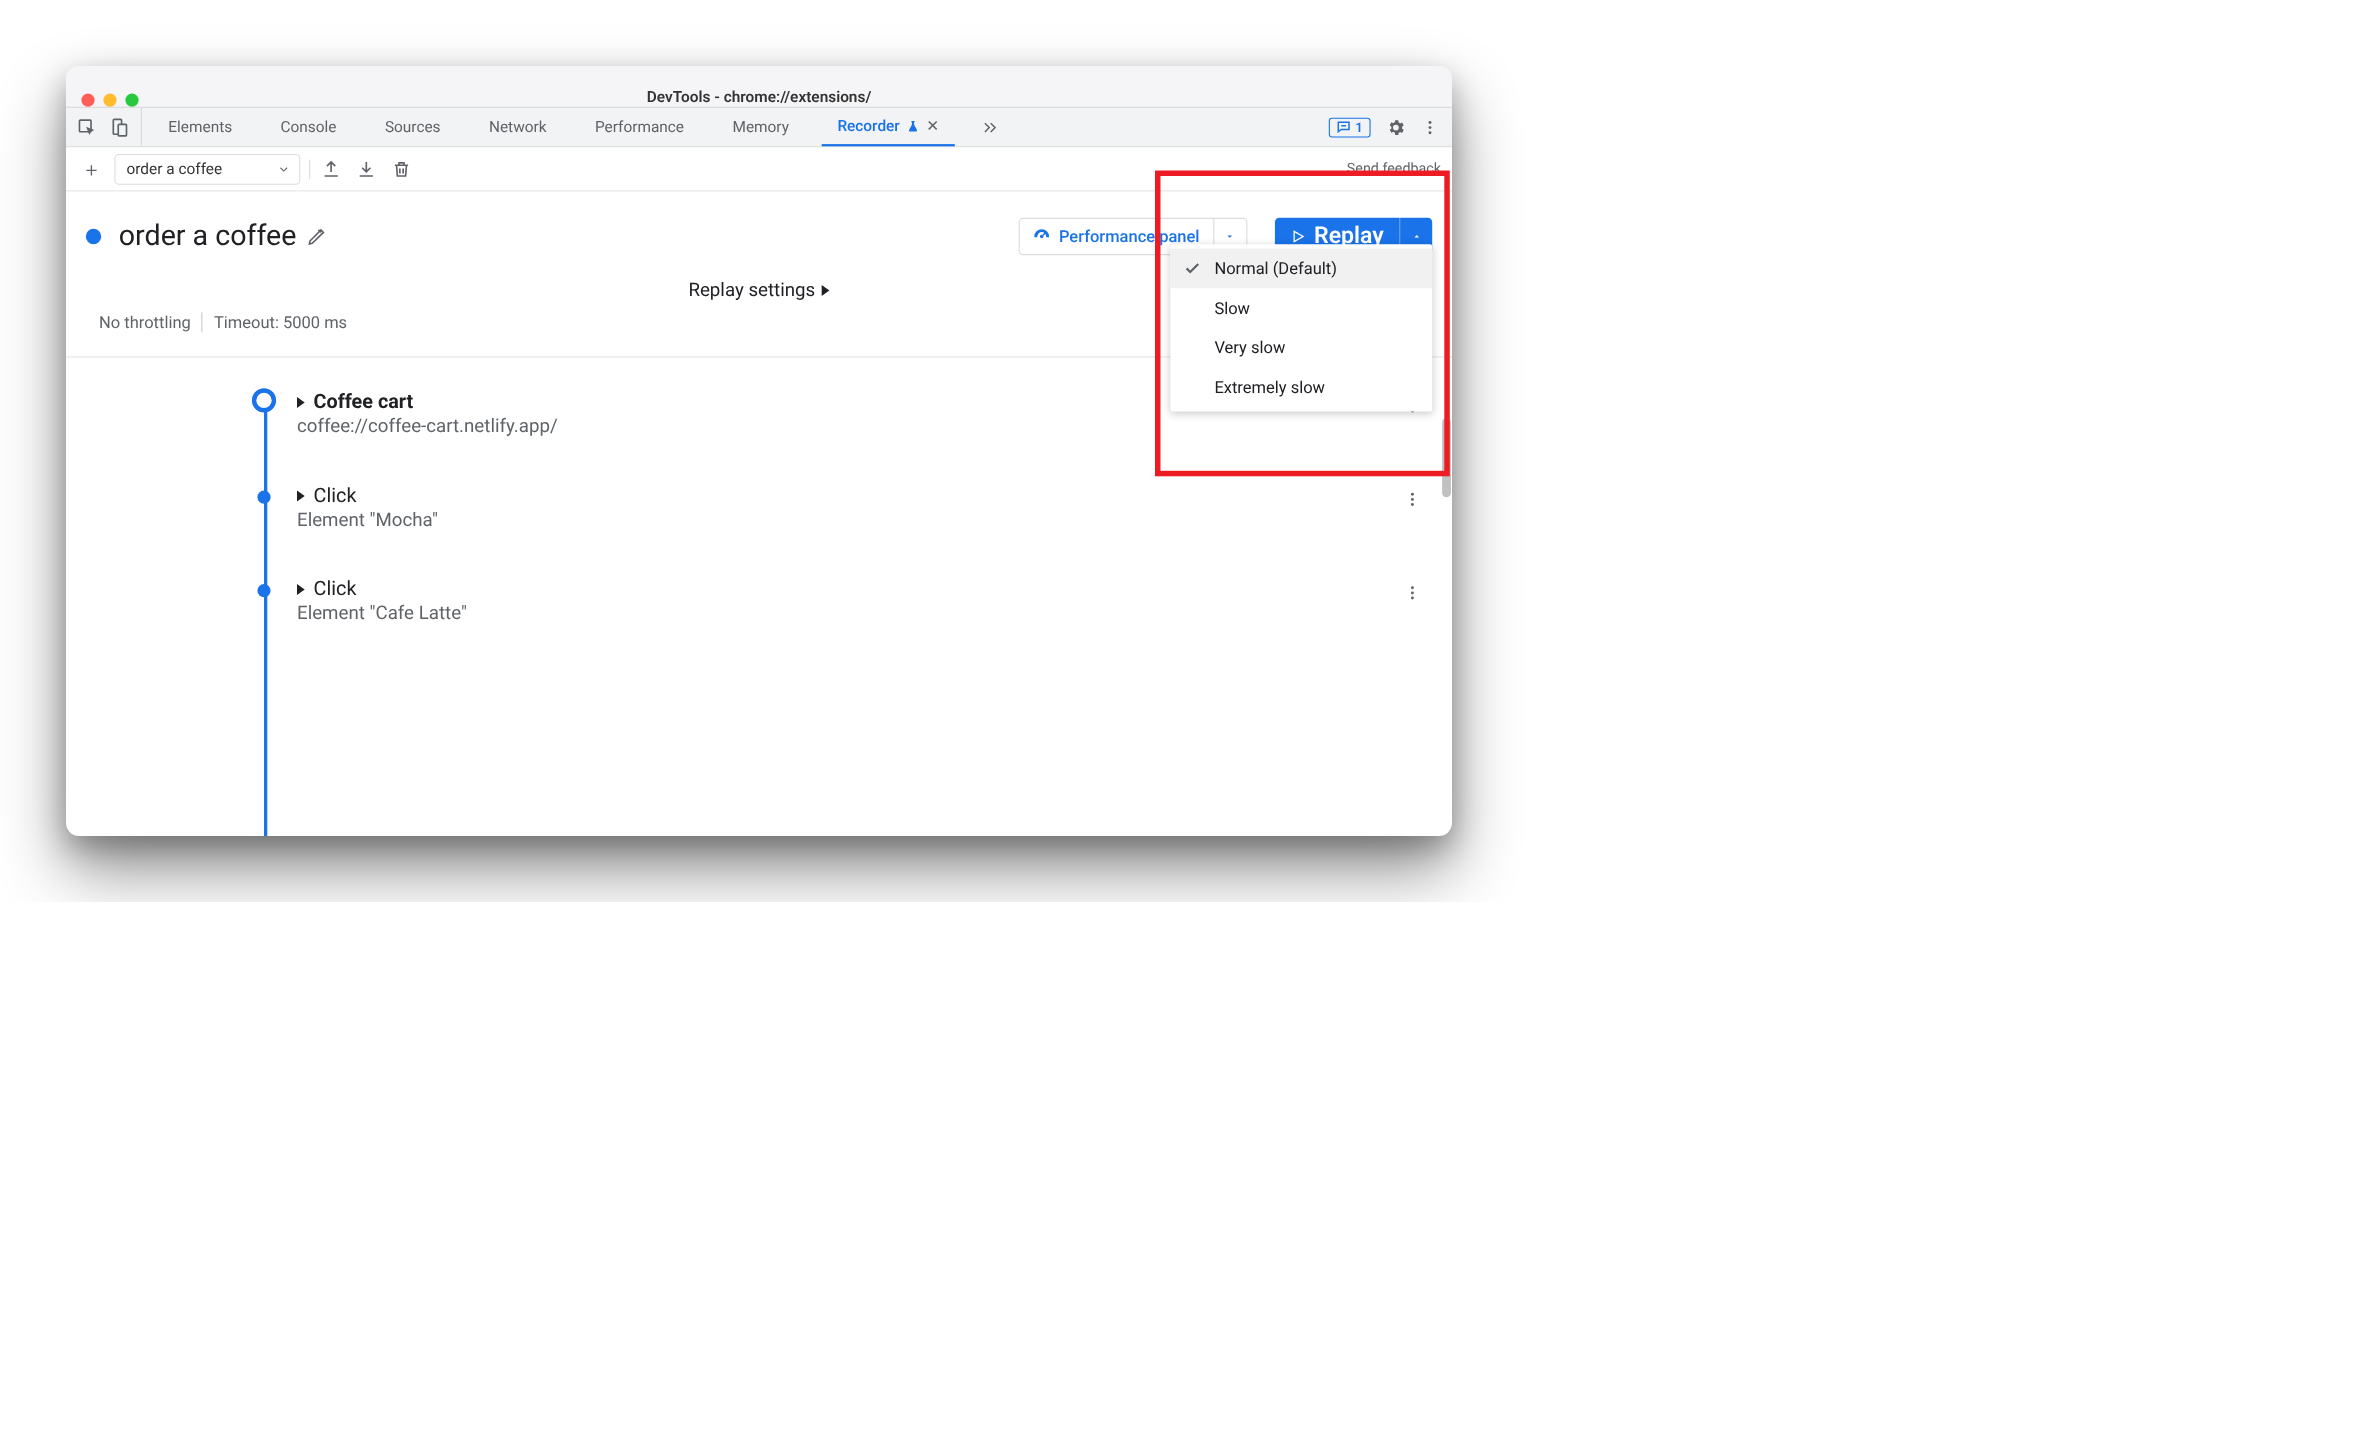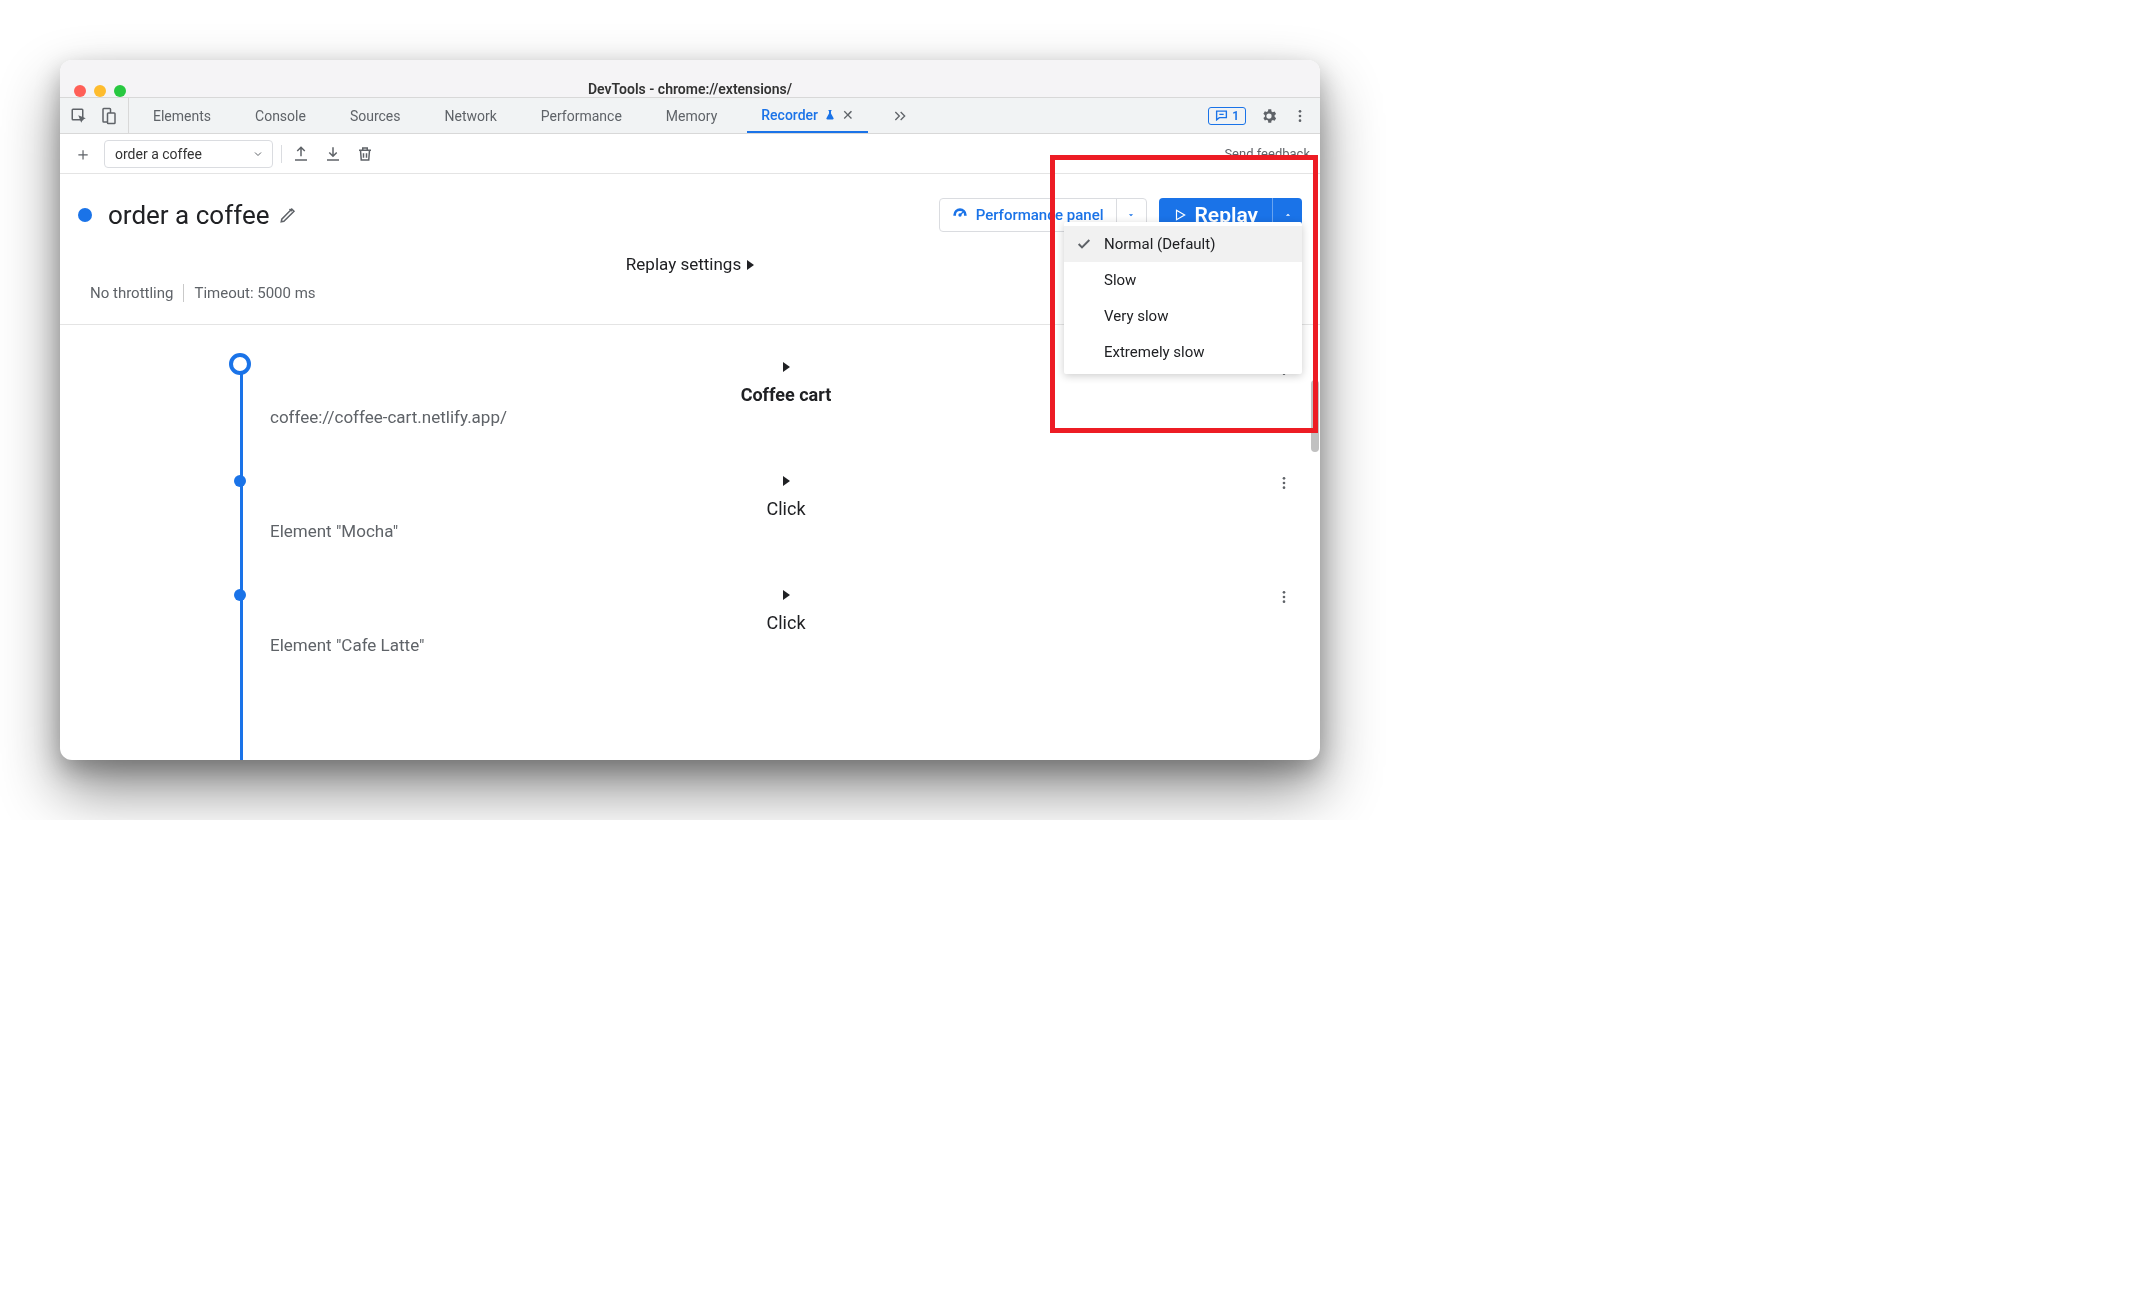--- a/index.html
+++ b/index.html
@@ -164,21 +164,21 @@
   .header .title {
     font-size: 26px;
     font-weight: 400;
     color: #202124;
   }
   .header .edit-ic { margin-left: 10px; color: #5f6368; cursor: pointer; }
   .header .right-controls {
     margin-left: auto;
     display: flex;
     align-items: center;
-    gap: 12px;
+    gap: 25px;
   }
   .perf-panel {
     display: flex;
     align-items: center;
     border: 1px solid #dadce0;
     border-radius: 4px;
     height: 34px;
     overflow: hidden;
   }
   .perf-panel .pp-main {
@@ -275,21 +275,21 @@
   .step.first .marker {
     width: 22px; height: 22px;
     background: #fff;
     border: 4px solid #1a73e8;
     left: 10px;
     top: -2px;
   }
   .step .stitle {
     font-size: 18px;
     color: #202124;
-    display: flex; align-items: center; gap: 8px; flex-direction: column;
+    display: flex; align-items: center; gap: 8px;
   }
   .step.first .stitle { font-weight: 700; }
   .step .ssub {
     font-size: 17px;
     color: #5f6368;
     margin-top: 2px;
   }
   .step .kebab {
     position: absolute;
     right: 10px;

